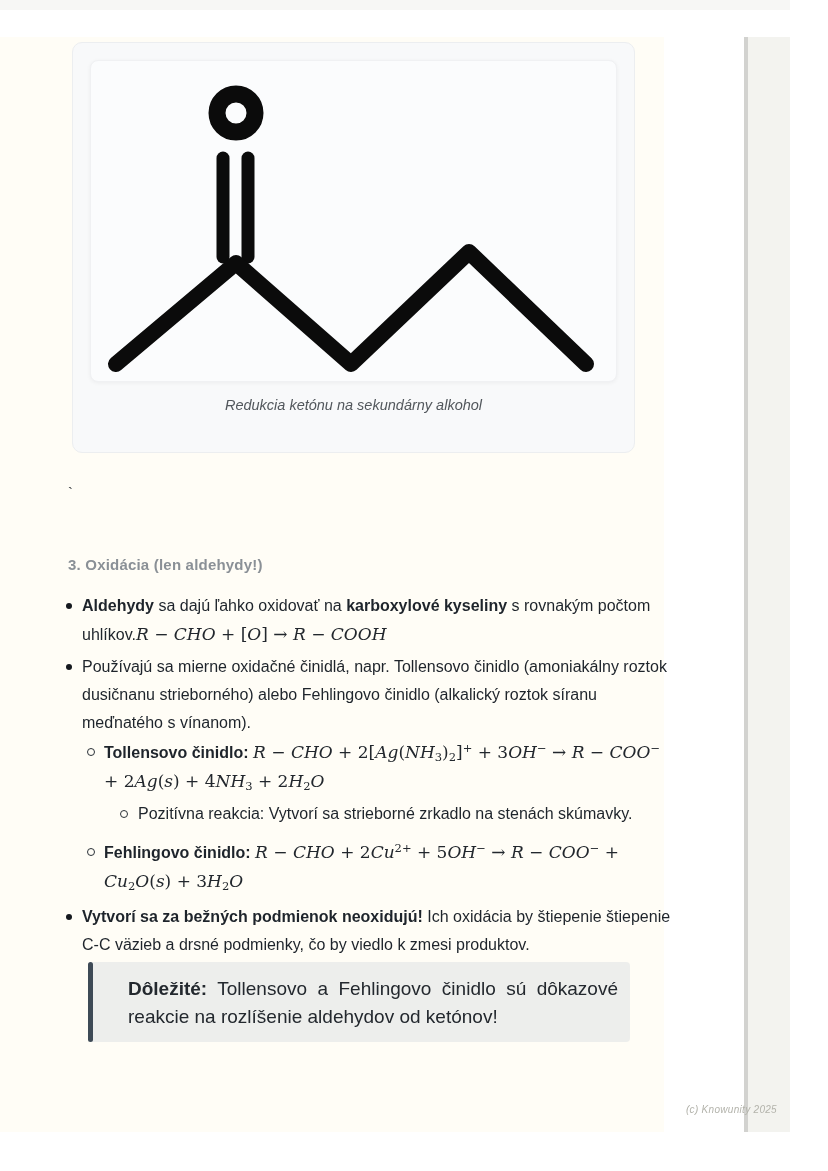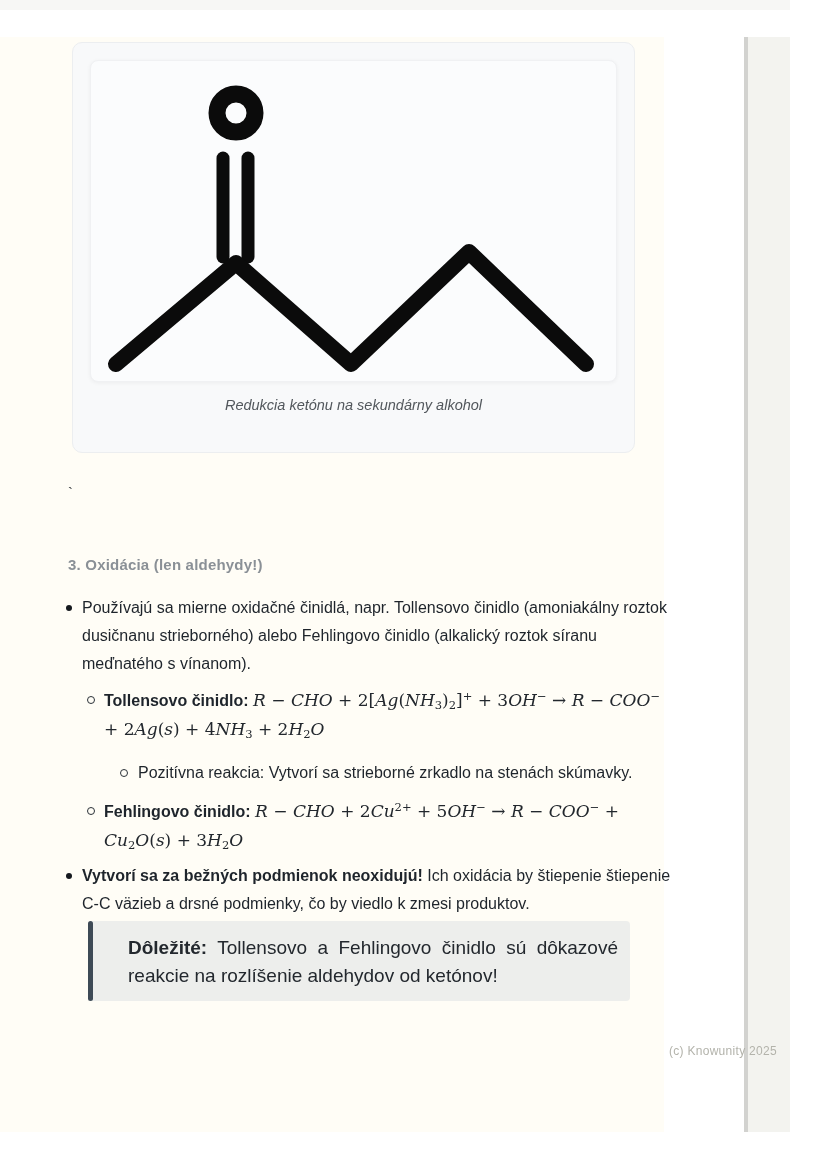--- a/index.html
+++ b/index.html
@@ -62,22 +62,22 @@
   }
   .callout-bar{
     position:absolute;left:0;top:0;width:5px;height:100%;
     background:#3E4A56;border-radius:3px;
   }
   .callout .b{font-weight:700;}
   
   .page-edge{position:absolute;left:744px;top:37px;width:4px;height:1095px;background:#d2d2cf;}
   .gutter{position:absolute;left:748px;top:37px;width:42px;height:1095px;background:#f3f3ef;}
   .watermark{
-    position:absolute;right:51px;top:1044px;
-    font-size:12px;color:#b3b3ab;letter-spacing:.3px;z-index:5;
+    position:absolute;right:51px;top:1104px;
+    font-size:10px;color:#b3b3ab;letter-spacing:.3px;z-index:5;font-style:italic;
   }
 </style>
 </head>
 <body>
 
 <div class="top-shadow"></div>
 
 <div class="paper">
 
   <div class="figure-card">
@@ -93,23 +93,24 @@
       </svg>
     </div>
     <div class="figure-caption">Redukcia ketónu na sekundárny alkohol</div>
   </div>
 
   <div class="stray">`</div>
 
   <div class="heading">3. Oxidácia (len aldehydy!)</div>
 
   <div class="blocks" id="blocks">
-      <div class="blk L1" style="margin-top: 16px;"><span class="mark"></span><span>Používajú sa mierne oxidačné činidlá, napr. Tollensovo činidlo (amoniakálny roztok dusičnanu strieborného) alebo Fehlingovo činidlo (alkalický roztok síranu meďnatého s vínanom).</span></div>
-      <div class="blk L2" style="margin-top: 8px;"><span class="mark"></span><span class="b">Tollensovo činidlo: </span><span class="math"><i>R</i> − <i>CHO</i> + 2[<i>Ag</i>(<i>NH</i><sub>3</sub>)<sub>2</sub>]<sup>+</sup> + 3<i>OH</i><sup>−</sup> → <i>R</i> − <i>COO</i><sup>−</sup> + 2<i>Ag</i>(<i>s</i>) + 4<i>NH</i><sub>3</sub> + 2<i>H</i><sub>2</sub><i>O</i></span></div>
-      <div class="blk L3" style="margin-top: 15px;"><span class="mark"></span><span>Pozitívna reakcia: Vytvorí sa strieborné zrkadlo na stenách skúmavky.</span></div>
+      <div class="blk L1" style="margin-top: 14px;"><span class="mark"></span><span class="b">Aldehydy</span><span> sa dajú ľahko oxidovať na </span><span class="b">karboxylové kyseliny</span><span> s rovnakým počtom uhlíkov.</span><span class="math"><i>R</i> − <i>CHO</i> + [<i>O</i>] → <i>R</i> − <i>COOH</i></span></div>
+      <div class="blk L1" style="margin-top: 4px;"><span class="mark"></span><span>Používajú sa mierne oxidačné činidlá, napr. Tollensovo činidlo (amoniakálny roztok dusičnanu strieborného) alebo Fehlingovo činidlo (alkalický roztok síranu meďnatého s vínanom).</span></div>
+      <div class="blk L2" style="margin-top: 1px;"><span class="mark"></span><span class="b">Tollensovo činidlo: </span><span class="math"><i>R</i> − <i>CHO</i> + 2[<i>Ag</i>(<i>NH</i><sub>3</sub>)<sub>2</sub>]<sup>+</sup> + 3<i>OH</i><sup>−</sup> → <i>R</i> − <i>COO</i><sup>−</sup> + 2<i>Ag</i>(<i>s</i>) + 4<i>NH</i><sub>3</sub> + 2<i>H</i><sub>2</sub><i>O</i></span></div>
+      <div class="blk L3" style="margin-top: 4px;"><span class="mark"></span><span>Pozitívna reakcia: Vytvorí sa strieborné zrkadlo na stenách skúmavky.</span></div>
       <div class="blk L2" style="margin-top: 10px;"><span class="mark"></span><span class="b">Fehlingovo činidlo: </span><span class="math"><i>R</i> − <i>CHO</i> + 2<i>Cu</i><sup>2+</sup> + 5<i>OH</i><sup>−</sup> → <i>R</i> − <i>COO</i><sup>−</sup> + <i>Cu</i><sub>2</sub><i>O</i>(<i>s</i>) + 3<i>H</i><sub>2</sub><i>O</i></span></div>
       <div class="blk L1" style="margin-top: 7px;"><span class="mark"></span><span class="b">Vytvorí sa za bežných podmienok neoxidujú!</span><span> Ich oxidácia by štiepenie štiepenie C-C väzieb a drsné podmienky, čo by viedlo k zmesi produktov.</span></div>
     </div>
 
   <div class="callout">
     <span class="callout-bar"></span>
     <span class="b">Dôležité:</span><span> Tollensovo a Fehlingovo činidlo sú dôkazové reakcie na rozlíšenie aldehydov od ketónov!</span>
   </div>
 
 </div>

